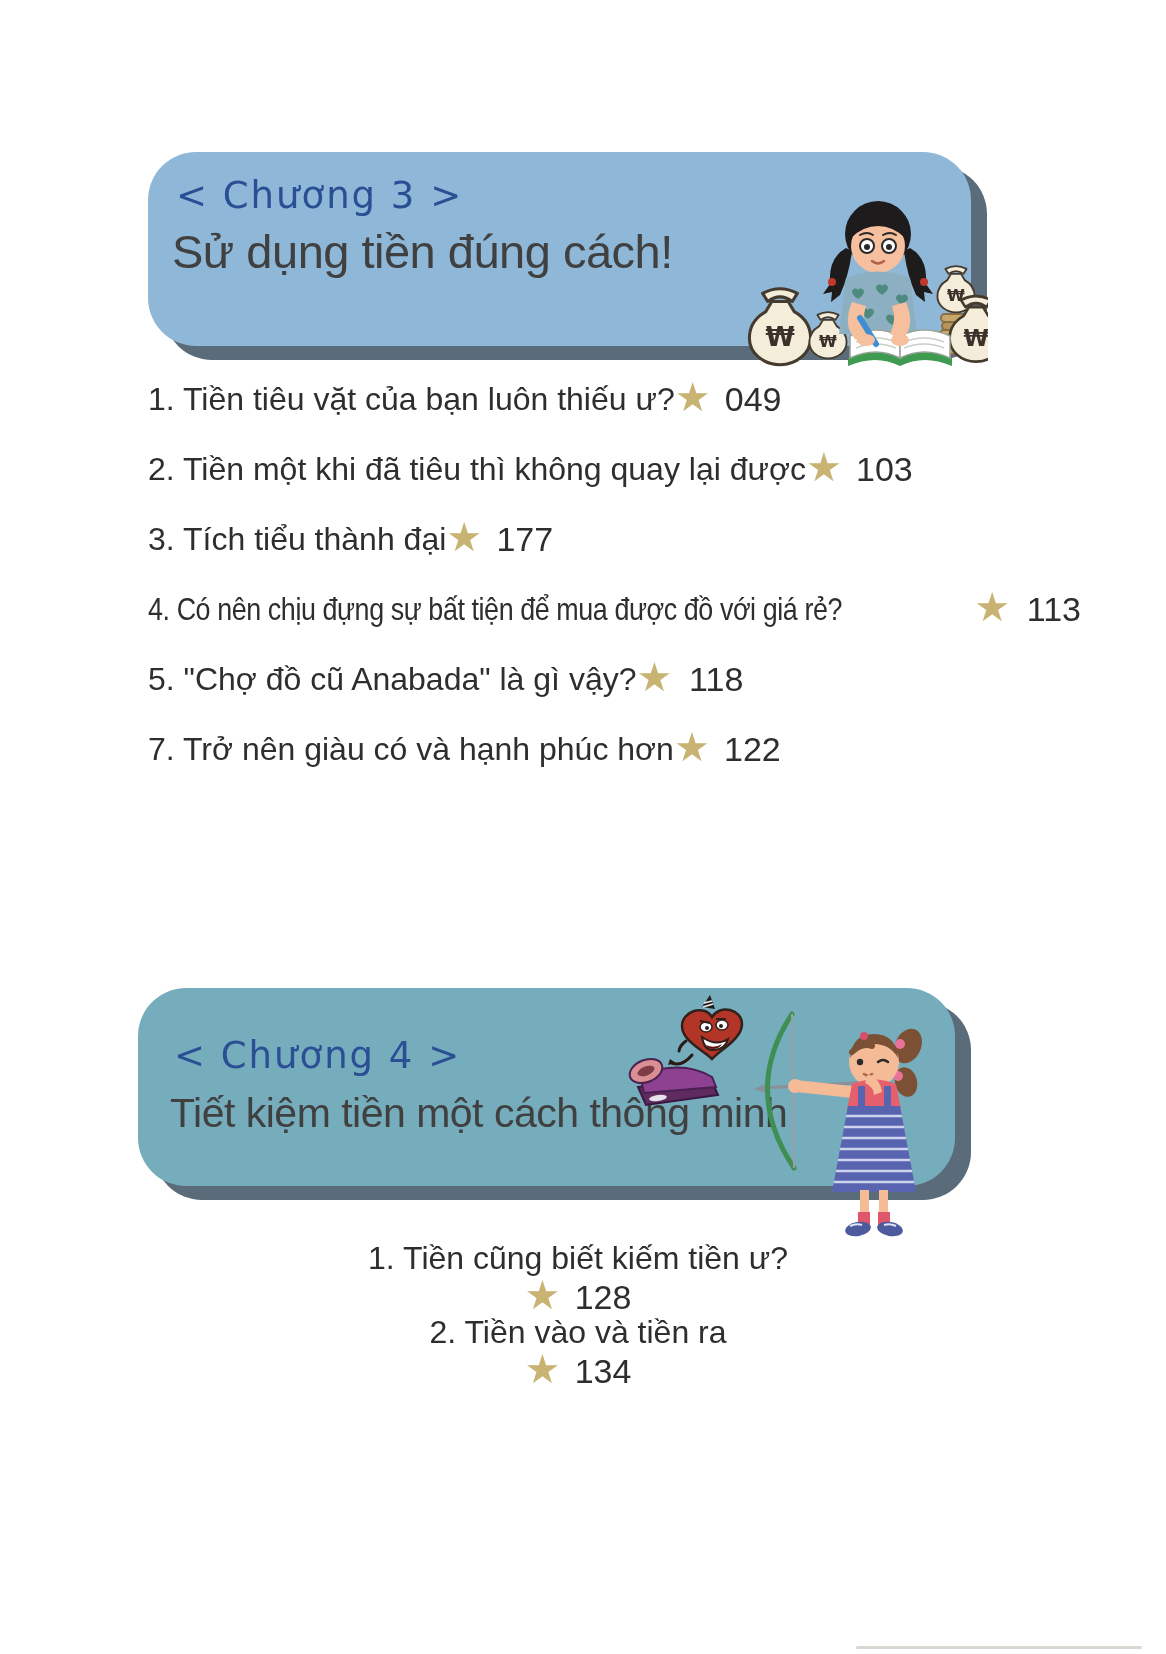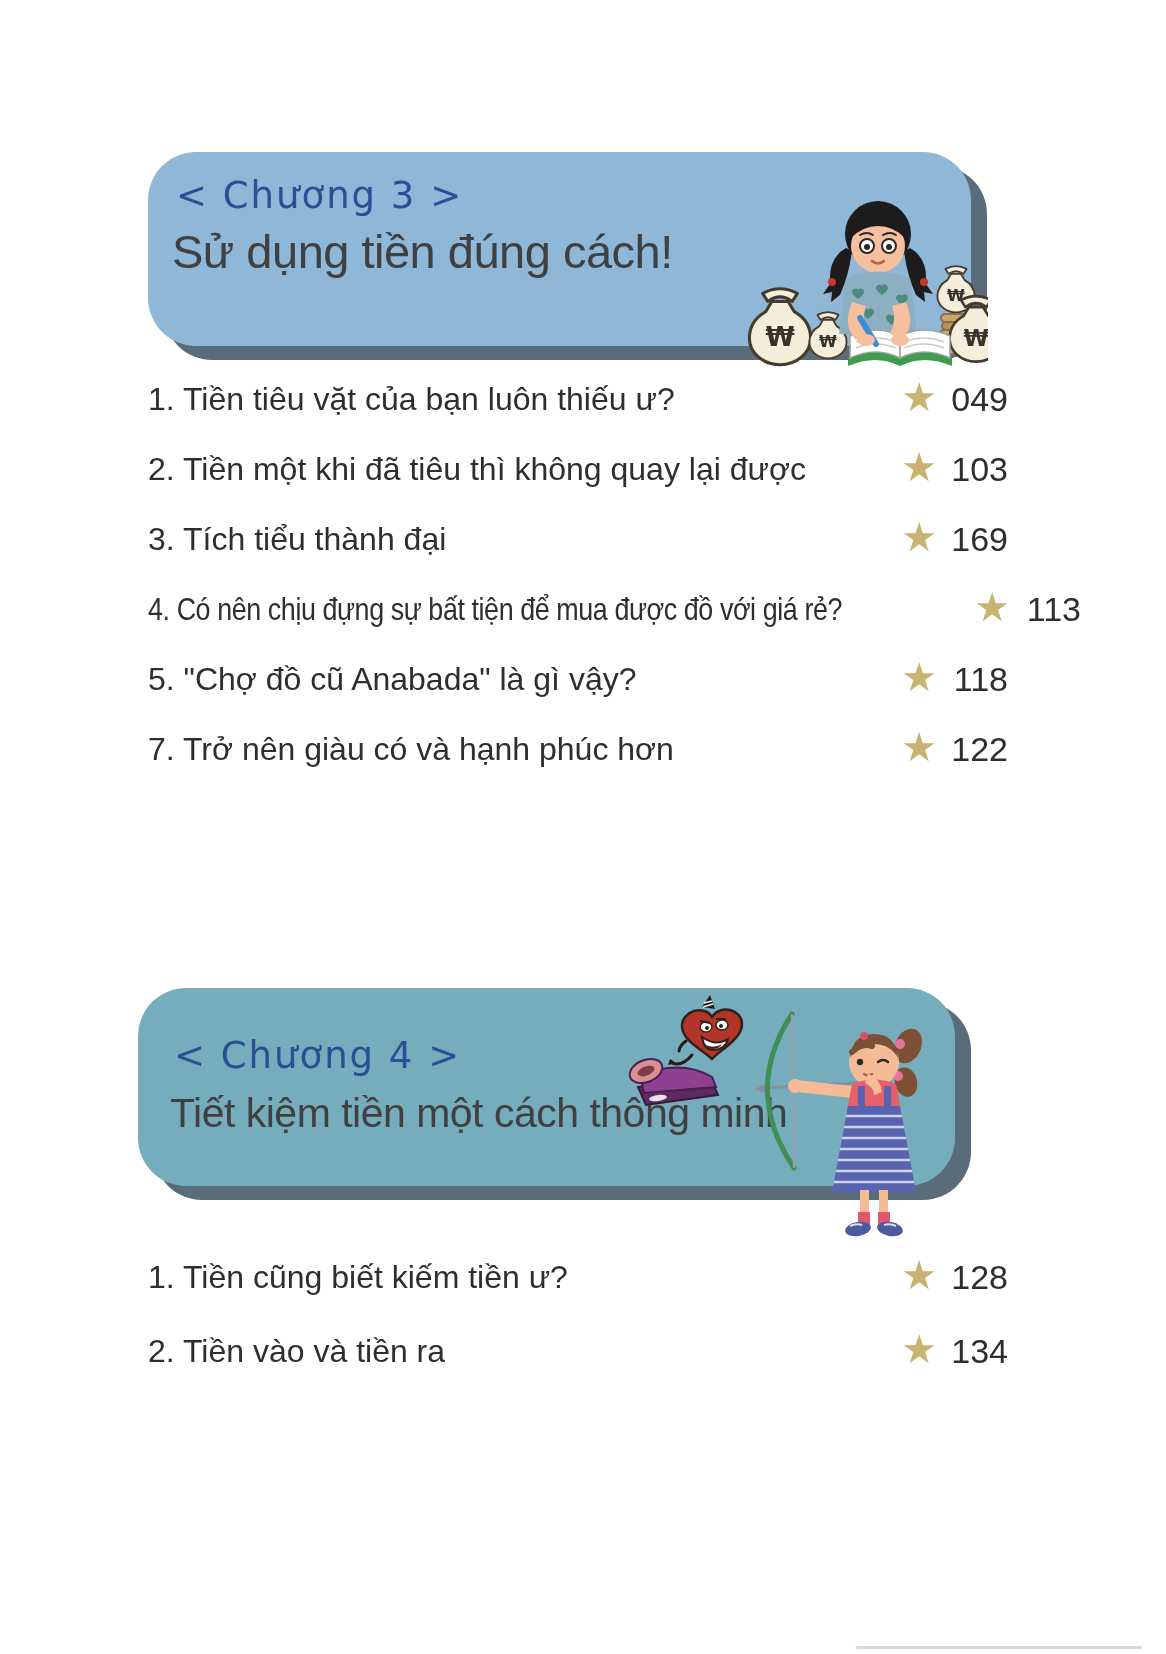--- a/index.html
+++ b/index.html
@@ -30,24 +30,24 @@
     letter-spacing:-0.5px;
   }
   .ch3 .chapter-title { left:24px; top:72px; font-size:47px; }
   .ch4 .chapter-title { left:32px; top:102px; font-size:41px; }
 
   
   .toc { position:absolute; left:148px; width:860px; }
   .toc.ch3 { top:364px; }
   .toc.ch4 { top:1240px; }
   .toc-row {
-    display:flex; align-items:center; justify-content:space-between;
+    display:flex; align-items:center; justify-content:flex-start;
   }
   .toc.ch3 .toc-row { height:70px; }
-  .toc.ch4 .toc-row { height:74px; }
+  .toc.ch4 .toc-row { height:74px;flex-direction:column; }
   .toc-label { font-size:32px; color:#2e2e2e; white-space:nowrap; }
   
   .toc.ch3 .toc-row:nth-child(4) .toc-label {
     transform:scaleX(0.84); transform-origin:left center; letter-spacing:-0.5px;
   }
   .pageref { display:flex; align-items:center; gap:7px; }
   .star { color:#c8b372; font-size:40px; line-height:1; transform:translateY(-2px); }
   .pagenum { font-size:34px; color:#2e2e2e; min-width:64px; text-align:right; }
 
   .illus { position:absolute; z-index:2; }
@@ -146,21 +146,21 @@
       <span class="toc-label">2. Tiền một khi đã tiêu thì không quay lại được</span>
       <span class="pageref">
         <span class="star">★</span>
         <span class="pagenum">103</span>
       </span>
     </div>
     <div class="toc-row">
       <span class="toc-label">3. Tích tiểu thành đại</span>
       <span class="pageref">
         <span class="star">★</span>
-        <span class="pagenum">169</span>
+        <span class="pagenum">177</span>
       </span>
     </div>
     <div class="toc-row">
       <span class="toc-label">4. Có nên chịu đựng sự bất tiện để mua được đồ với giá rẻ?</span>
       <span class="pageref">
         <span class="star">★</span>
         <span class="pagenum">113</span>
       </span>
     </div>
     <div class="toc-row">

